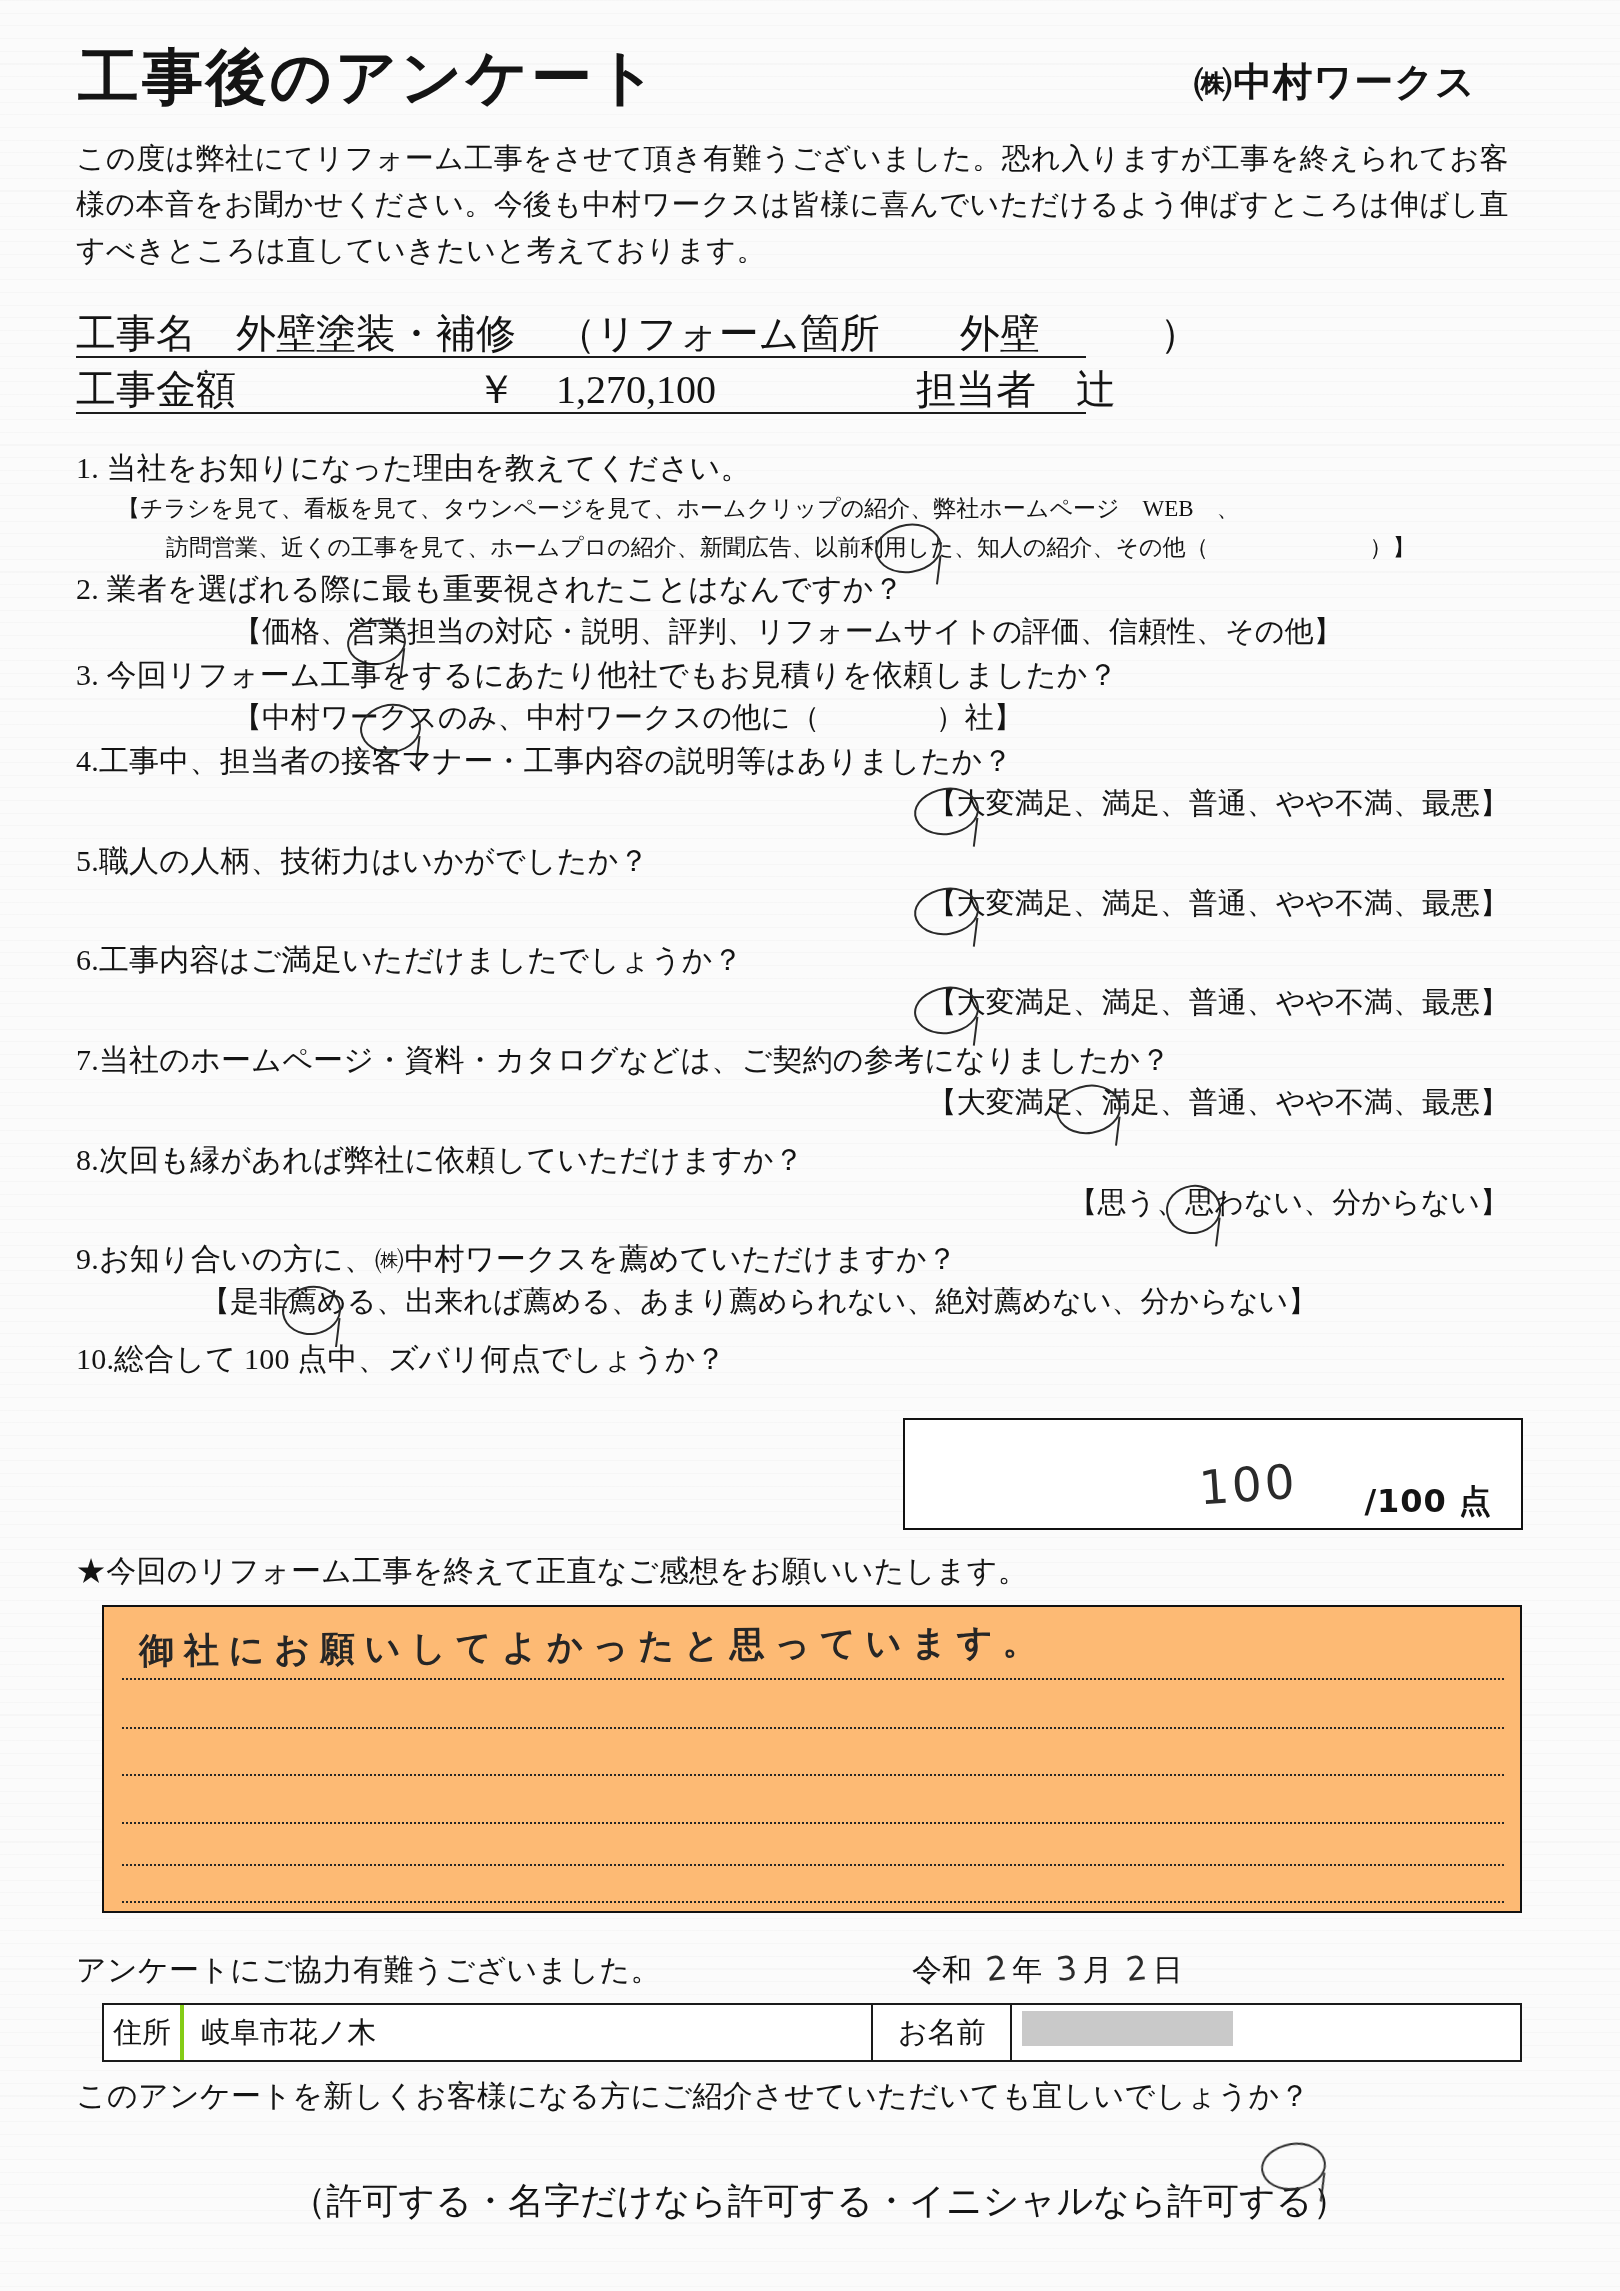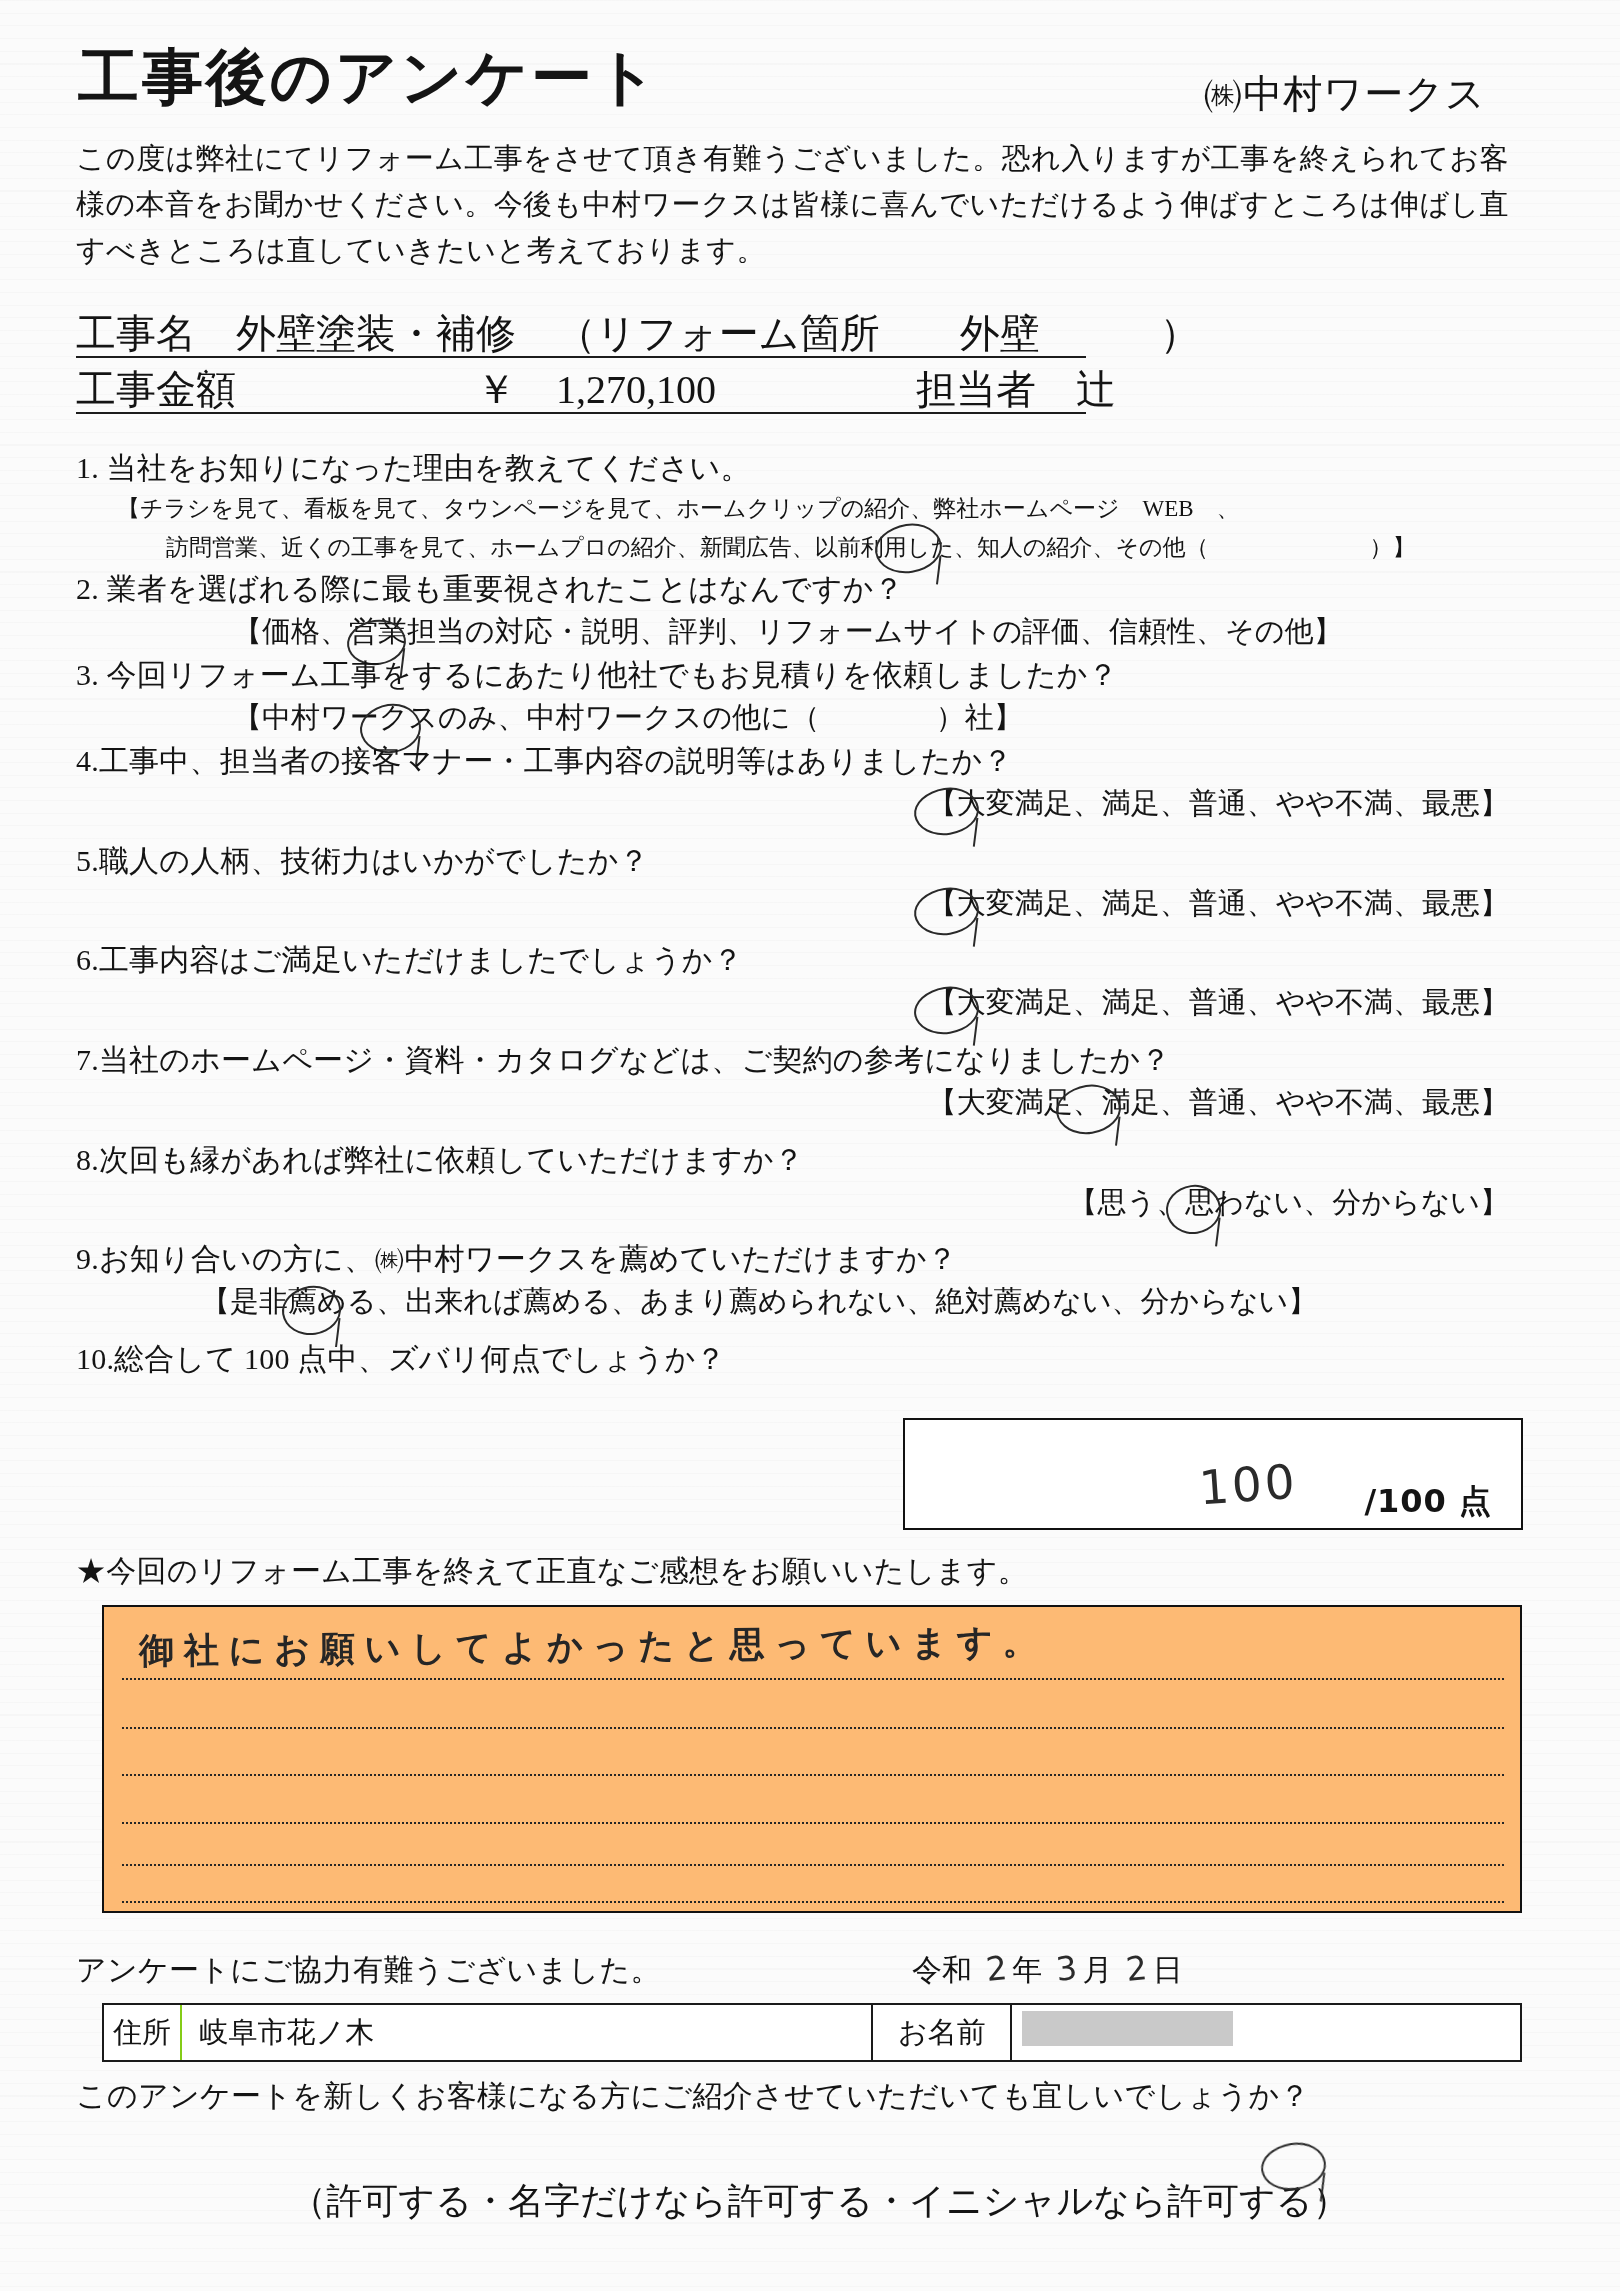--- a/index.html
+++ b/index.html
@@ -21,23 +21,23 @@
     pointer-events:none;
   }
 
   .header { position:absolute; left:78px; top:37px; width:1470px; }
   .title {
     font-size:61px; letter-spacing:2.9px; font-weight:700;
     font-family:"DejaVu Sans","Liberation Sans",sans-serif;
     display:inline-block;
   }
   .company {
-    font-size:39px; font-weight:400; letter-spacing:1px;
-    font-family:"DejaVu Sans","Liberation Sans",sans-serif;
-    position:absolute; right:62px; top:17.6px;margin-top:12px;
+    font-size:39px; font-weight:700; letter-spacing:1px;
+    font-family:"DejaVu Sans","Liberation Sans",sans-serif;
+    position:absolute; right:72px; top:17.6px;
   }
 
   .intro { position:absolute; left:76px; top:135px; width:1451px;
     font-size:29px; line-height:46px; letter-spacing:0.4px; }
 
   .info { position:absolute; left:76px; top:309px; width:1010px; }
   .info-row {
     border-bottom:2px solid #1c1c1c;
     font-size:40px; height:47px; line-height:45px;
     display:flex; align-items:flex-end; white-space:pre;
@@ -109,21 +109,21 @@
     font-family:"DejaVu Sans","Liberation Sans",sans-serif;
     font-size:33px; color:#2b2b2b; display:inline-block; transform:rotate(-6deg);
     padding:0 5.9px;
   }
 
   .addr-table {
     position:absolute; left:102px; top:2003px; width:1416px; height:55px;
     border:2px solid #1a1a1a; display:flex; background:#fff;
   }
   .cell { display:flex; align-items:center; font-size:29px; padding-left:17.6px; }
-  .cell.lbl { width:76px; border-right:2px solid #84cc16; justify-content:center; padding-left:0; }
+  .cell.lbl { width:76px; border-right:4px solid #84cc16; justify-content:center; padding-left:0; }
   .cell.val { flex:1; border-right:2px solid #1a1a1a; }
   .cell.lbl2 { width:137px; border-right:2px solid #1a1a1a; justify-content:center; padding-left:0; }
   .cell.val2 { width:490px; position:relative; }
   .redaction {
     position:absolute; left:9.8px; top:5.9px; width:211px; height:35px;
     background:#c9c9c9;
   }
 
   .footer-ask { position:absolute; left:76px; top:2076px; font-size:30px; letter-spacing:0.3px; }
   .footer-opts { position:absolute; left:76px; top:2135px; width:1451px; text-align:center; font-size:36px; white-space:pre; }

